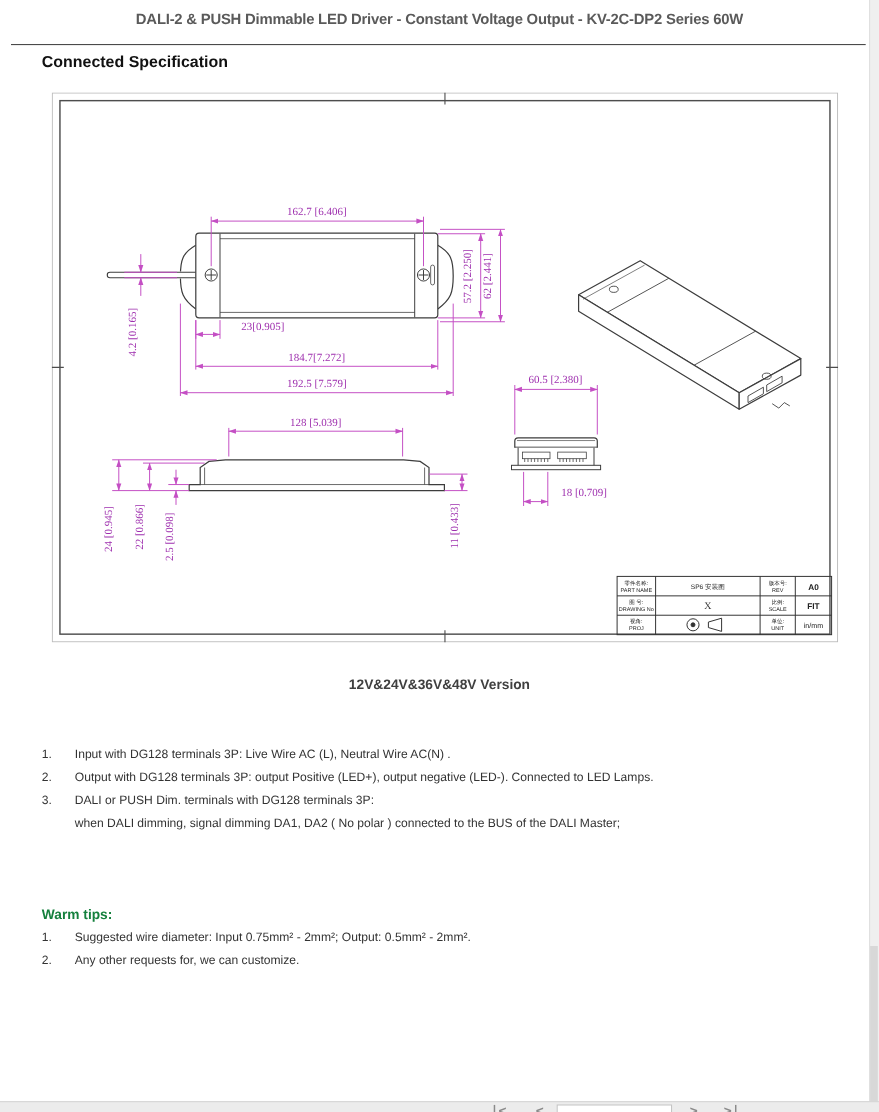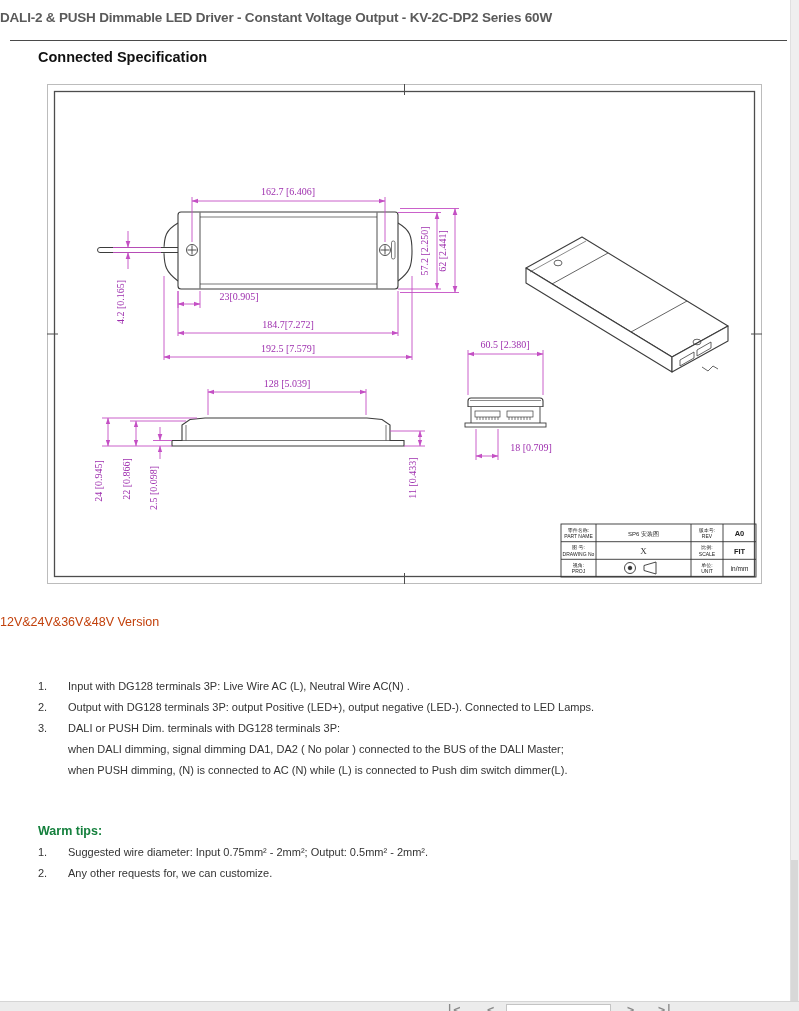--- a/index.html
+++ b/index.html
@@ -1,27 +1,27 @@
 <!DOCTYPE html>
 <html><head>
 <meta charset="utf-8">
 <style>
   html,body{margin:0;padding:0;}
   body{width:799px;height:1011px;background:#fff;font-family:"Liberation Sans",sans-serif;position:relative;overflow:hidden;}
   .page{position:absolute;inset:0;background:#ffffff;}
 
-  .doc-header{position:absolute;top:10px;left:0;width:100%;text-align:left;
+  .doc-header{position:absolute;top:10px;left:0;width:100%;text-align:center;
     font-weight:bold;font-size:13.5px;color:#5a5a5a;letter-spacing:-0.2px;}
   .header-rule{position:absolute;top:40px;left:10px;right:12px;border-top:1px solid #4a4a4a;height:0;}
   .section-title{position:absolute;top:49px;left:38px;font-weight:bold;font-size:14.5px;color:#111;}
 
   .drawing-wrap{position:absolute;left:47px;top:84px;width:715px;height:388px;}
 
-  .caption{position:absolute;top:615px;left:0;width:100%;text-align:left;
-    font-weight:normal;font-size:12.5px;color:#c2410c;}
+  .caption{position:absolute;top:615px;left:0;width:100%;text-align:center;
+    font-weight:bold;font-size:12.5px;color:#404040;}
 
   .notes{position:absolute;left:38px;top:680px;width:730px;font-size:11px;color:#333;}
   .note-row{display:flex;height:21px;align-items:flex-start;}
   .note-num{width:30px;flex:0 0 30px;}
   .note-text{flex:1;}
 
   .warmtips-title{position:absolute;left:38px;top:824px;font-weight:bold;font-size:12.5px;color:#15803d;}
   .warmtips{position:absolute;left:38px;top:846px;width:730px;font-size:11px;color:#333;}
 
   .scrollbar-track{position:absolute;top:0;right:0;width:8px;height:1011px;
@@ -265,24 +265,20 @@
       <span class="note-text">Output with DG128 terminals 3P: output Positive (LED+), output negative (LED-). Connected to LED Lamps.</span>
     </div>
     <div class="note-row">
       <span class="note-num">3.</span>
       <span class="note-text">DALI or PUSH Dim. terminals with DG128 terminals 3P:</span>
     </div>
     <div class="note-row">
       <span class="note-num"></span>
       <span class="note-text">when DALI dimming, signal dimming DA1, DA2 ( No polar ) connected to the BUS of the DALI Master;</span>
     </div>
-    <div class="note-row">
-      <span class="note-num"></span>
-      <span class="note-text">when PUSH dimming, (N) is connected to AC (N) while (L) is connected to Push dim switch dimmer(L).</span>
-    </div>
   </div>
 
   <div class="warmtips-title">Warm tips:</div>
   <div class="warmtips">
     <div class="note-row">
       <span class="note-num">1.</span>
       <span class="note-text">Suggested wire diameter: Input 0.75mm² - 2mm²; Output: 0.5mm² - 2mm².</span>
     </div>
     <div class="note-row">
       <span class="note-num">2.</span>

